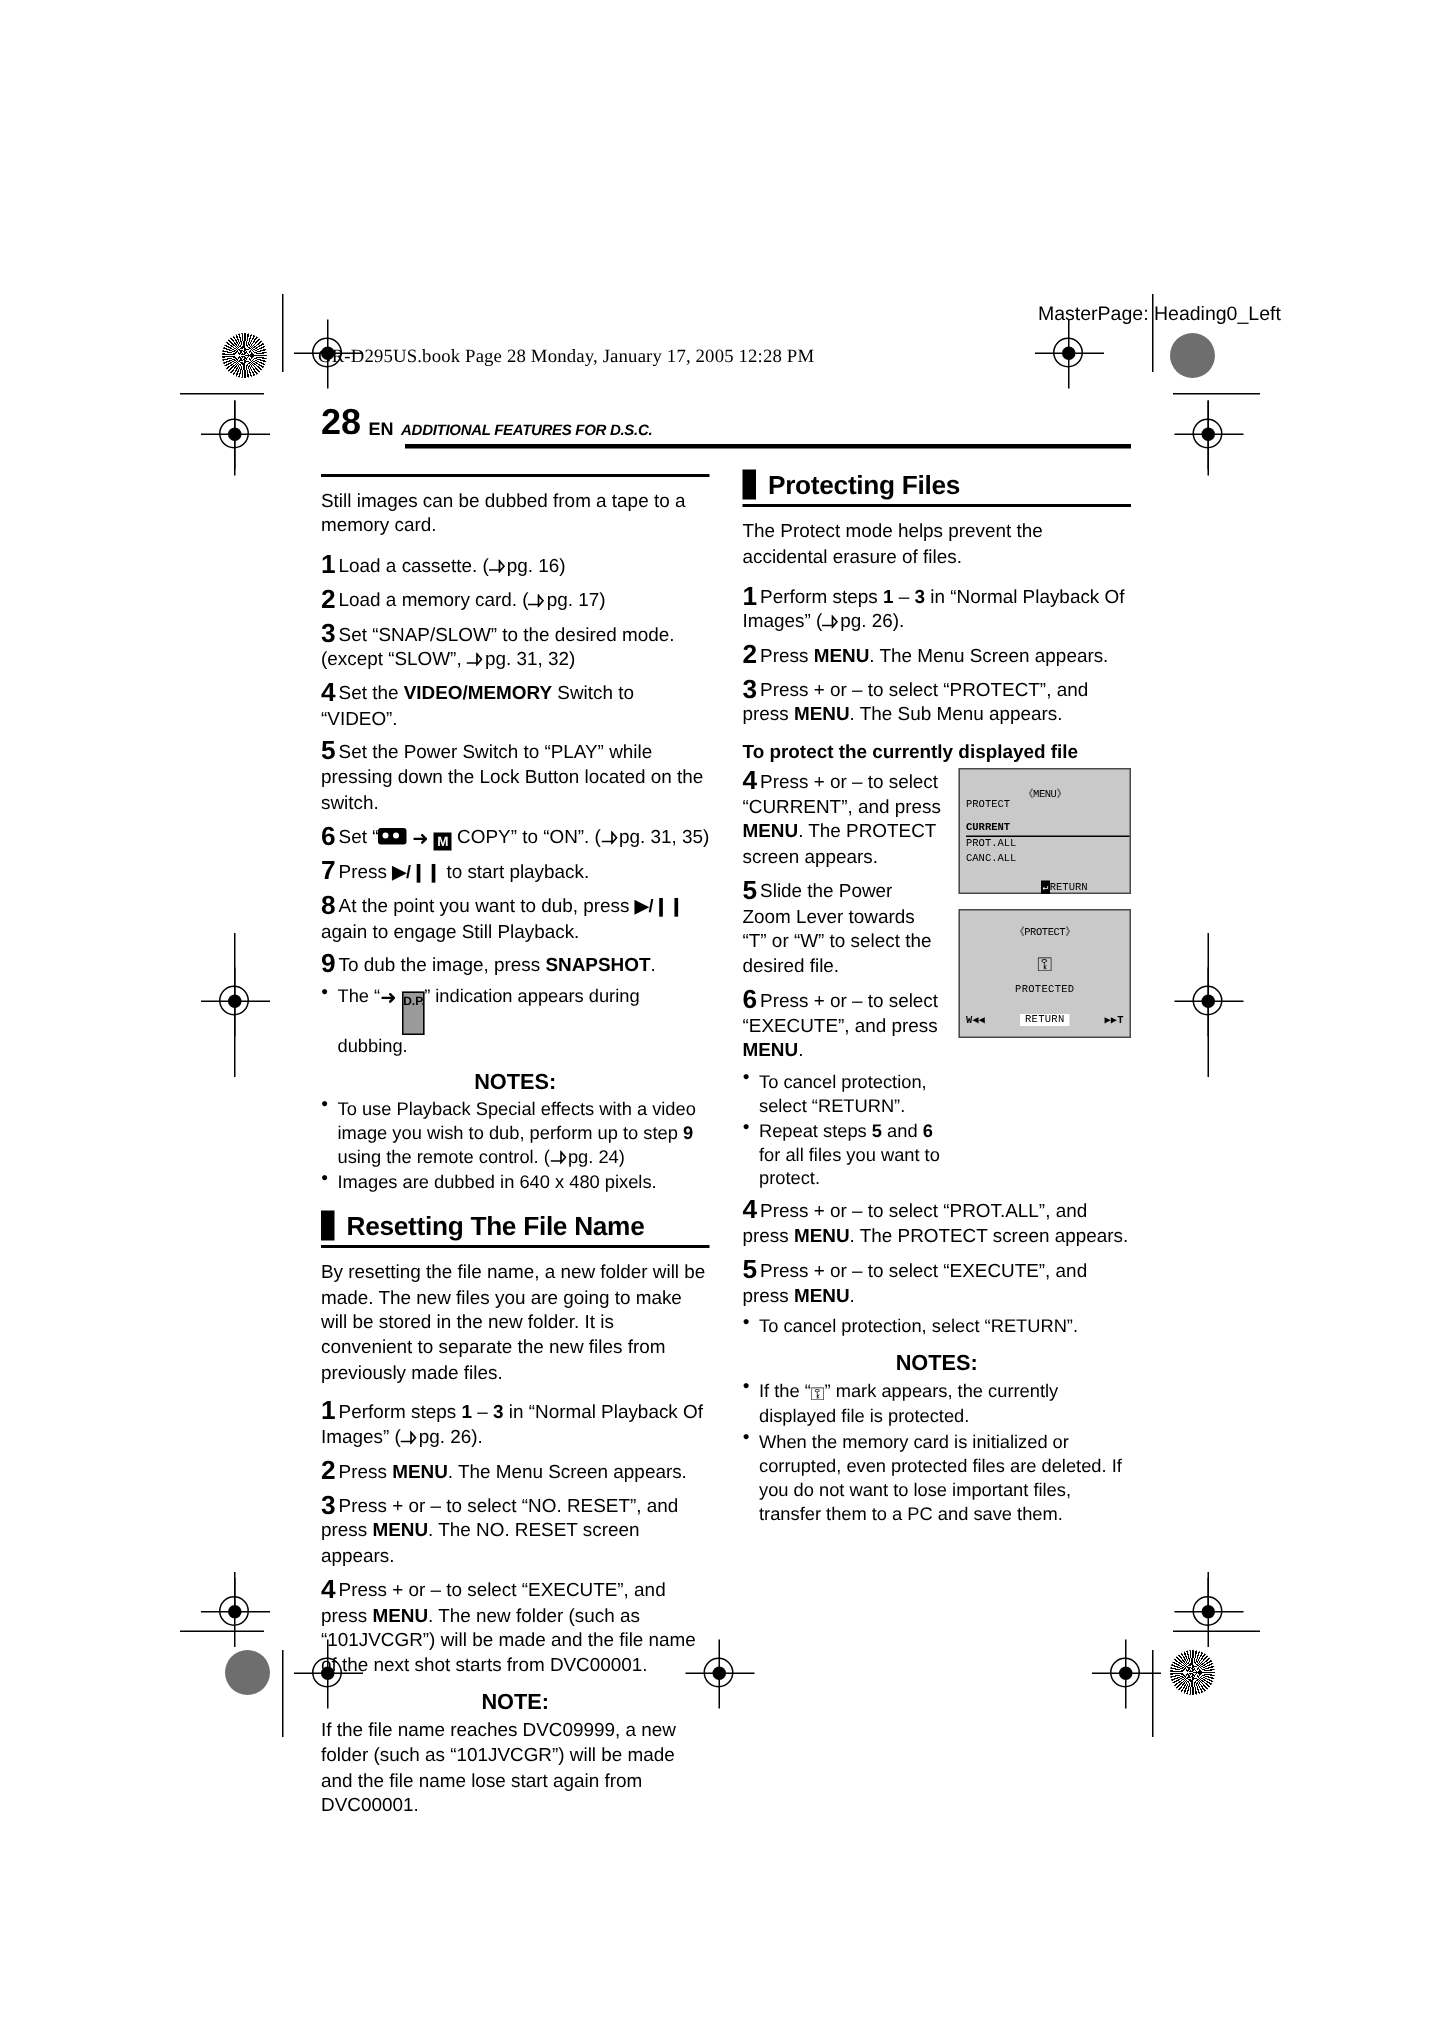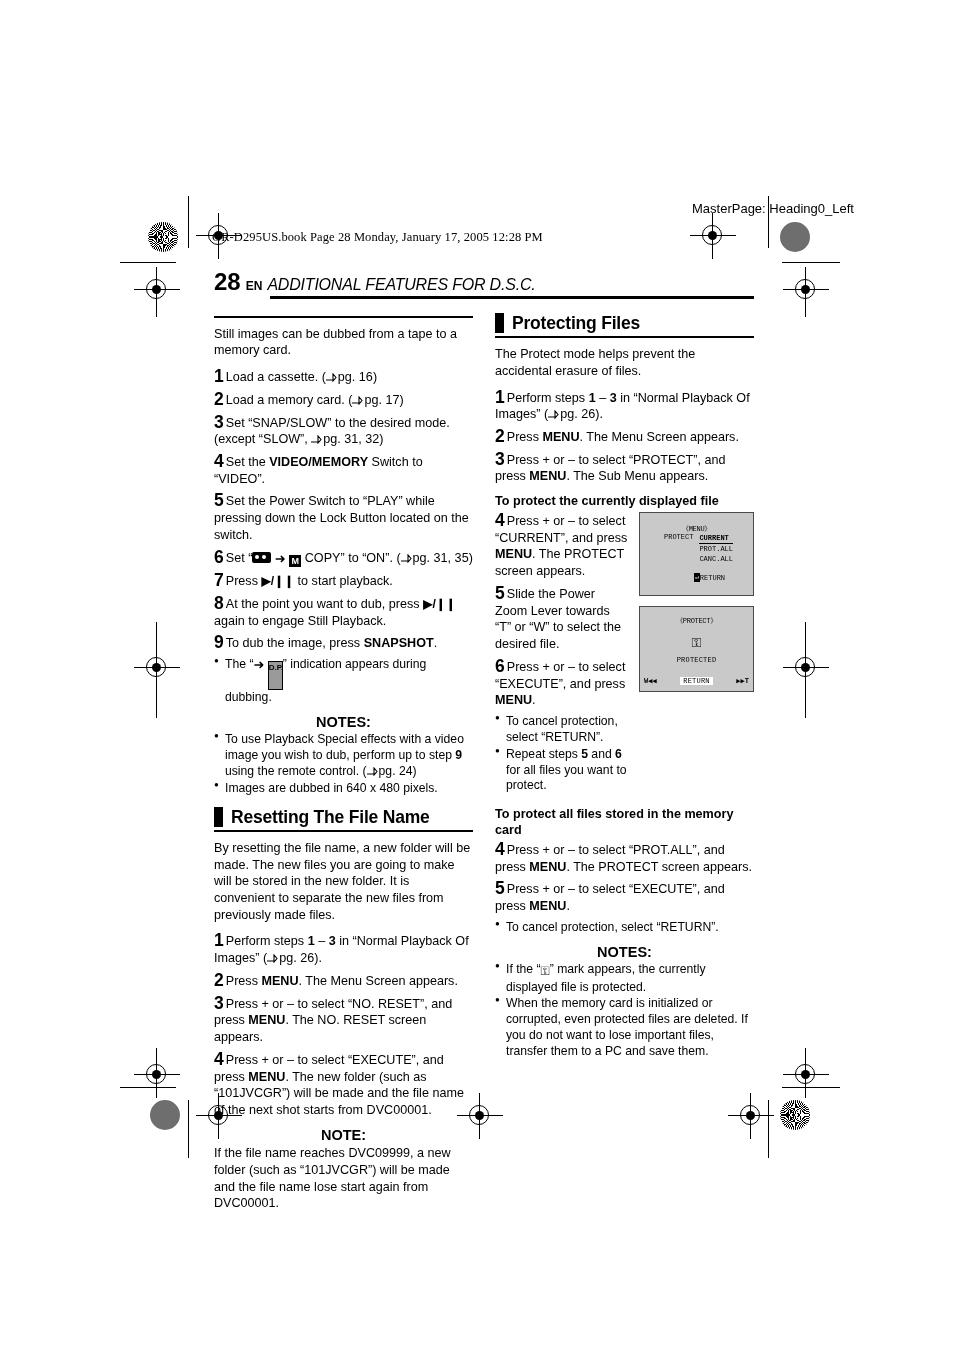--- a/index.html
+++ b/index.html
@@ -97,22 +97,22 @@
     line-height: 1;
     font-family: "Liberation Sans", sans-serif;
   }
   .pagenum-en {
     font-size: 12px;
     font-weight: bold;
     line-height: 1;
     padding-bottom: 2px;
   }
   .pagehead-title {
-    font-size: 16px;
-    font-weight: normal;
+    font-size: 10px;
+    font-weight: bold;
     font-style: italic;
     line-height: 1;
     padding-bottom: 1px;
     letter-spacing: -.2px;
   }
   .pagehead-rule {
     position: absolute;
     left: 56px;
     right: 0;
     bottom: -2px;
@@ -289,20 +289,21 @@
     margin-top: 11px;
     font-size: 7px;
     letter-spacing: -.3px;
   }
   .lcd-menu-row {
     display: flex;
     justify-content: center;
     gap: 6px;
     margin-top: -1px;
     padding-left: 4px;
+    flex-direction: column;
   }
   .lcd-label { font-size: 7px; }
   .lcd-opts { text-align: left; line-height: 1.45; }
   .lcd-sel {
     border-bottom: 1px solid #000;
     font-weight: bold;
   }
   .lcd-return-row {
     display: flex;
     justify-content: center;
@@ -600,21 +601,20 @@
             <div class="lcd-protected">PROTECTED</div>
             <div class="lcd-bottom">
               <span>W◀◀</span>
               <span class="lcd-hl">RETURN</span>
               <span>▶▶T</span>
             </div>
           </div>
         </div>
       </div>
 
-      <div class="subhead">To protect all files stored in the memory card</div>
 
       <p class="step">
         <span class="num">4</span><span>Press + or – to select “PROT.ALL”, and press </span><span class="b">MENU</span><span>. The PROTECT screen appears.</span>
       </p>
 
       <p class="step">
         <span class="num">5</span><span>Press + or – to select “EXECUTE”, and press </span><span class="b">MENU</span><span>.</span>
       </p>
 
       <ul class="bul">

